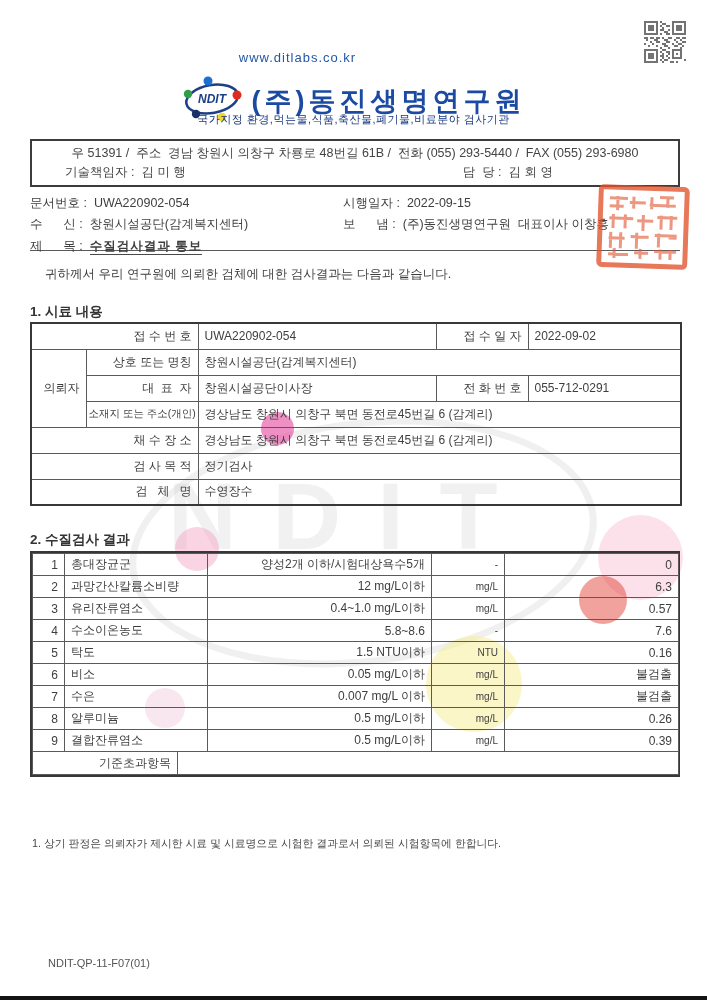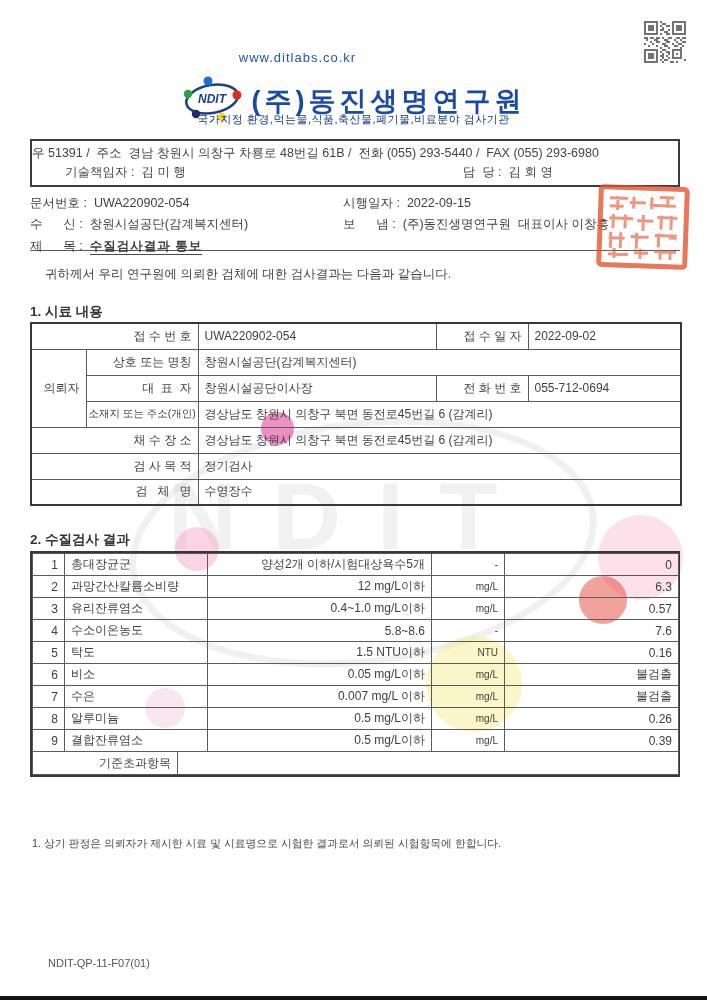--- a/index.html
+++ b/index.html
@@ -26,21 +26,21 @@
   .brandrow{ position:absolute; top:76px; left:0; width:707px; display:flex;
     justify-content:center; align-items:center; gap:10px; }
   .brandname{ font-size:27px; font-weight:bold; color:#1b4aa3; letter-spacing:4px; white-space:pre; }
   .tagline{ position:absolute; top:112px; left:0; width:780px; text-align:center;
     font-size:11px; color:#15357d; letter-spacing:.5px; }
   .qr{ position:absolute; top:21px; left:644px; }
 
   
   .contactbox{ position:absolute; left:30px; top:139px; width:650px; height:48px;
     border:2px solid #3c3c3c; font-size:12.5px; color:#444; z-index:1; }
-  .contact-line{ margin-top:4px; white-space:pre; }
+  .contact-line{ text-align:center; margin-top:4px; white-space:pre; }
   .contact-row2{ display:flex; justify-content:space-between; padding:2px 125px 0 33px; }
 
   
   .docinfo{ position:absolute; left:30px; top:194px; width:650px; font-size:12.5px; z-index:1; }
   .docrow{ position:relative; height:21px; line-height:19px; }
   .dr-right{ position:absolute; left:313px; top:0; }
   .subject-text{ font-weight:bold; border-bottom:1.5px solid #4a4a4a; padding-bottom:1px; letter-spacing:1px; }
   .rule{ position:absolute; left:30px; top:250px; width:650px; height:0; border-top:1.5px solid #5a5a5a; }
   .intro{ position:absolute; left:45px; top:266px; font-size:12.5px; z-index:1; }
 
@@ -241,21 +241,21 @@
     </tr>
     <tr>
       <td class="center" rowspan="3">의뢰자</td>
       <td class="center">상호 또는 명칭</td>
       <td colspan="3">창원시설공단(감계복지센터)</td>
     </tr>
     <tr>
       <td class="center">대  표  자</td>
       <td>창원시설공단이사장</td>
       <td class="center">전 화 번 호</td>
-      <td>055-712-0694</td>
+      <td>055-712-0291</td>
     </tr>
     <tr>
       <td class="center small">소재지 또는 주소(개인)</td>
       <td colspan="3">경상남도 창원시 의창구 북면 동전로45번길 6 (감계리)</td>
     </tr>
     <tr>
       <td class="center" colspan="2">채 수 장 소</td>
       <td colspan="3">경상남도 창원시 의창구 북면 동전로45번길 6 (감계리)</td>
     </tr>
     <tr>

